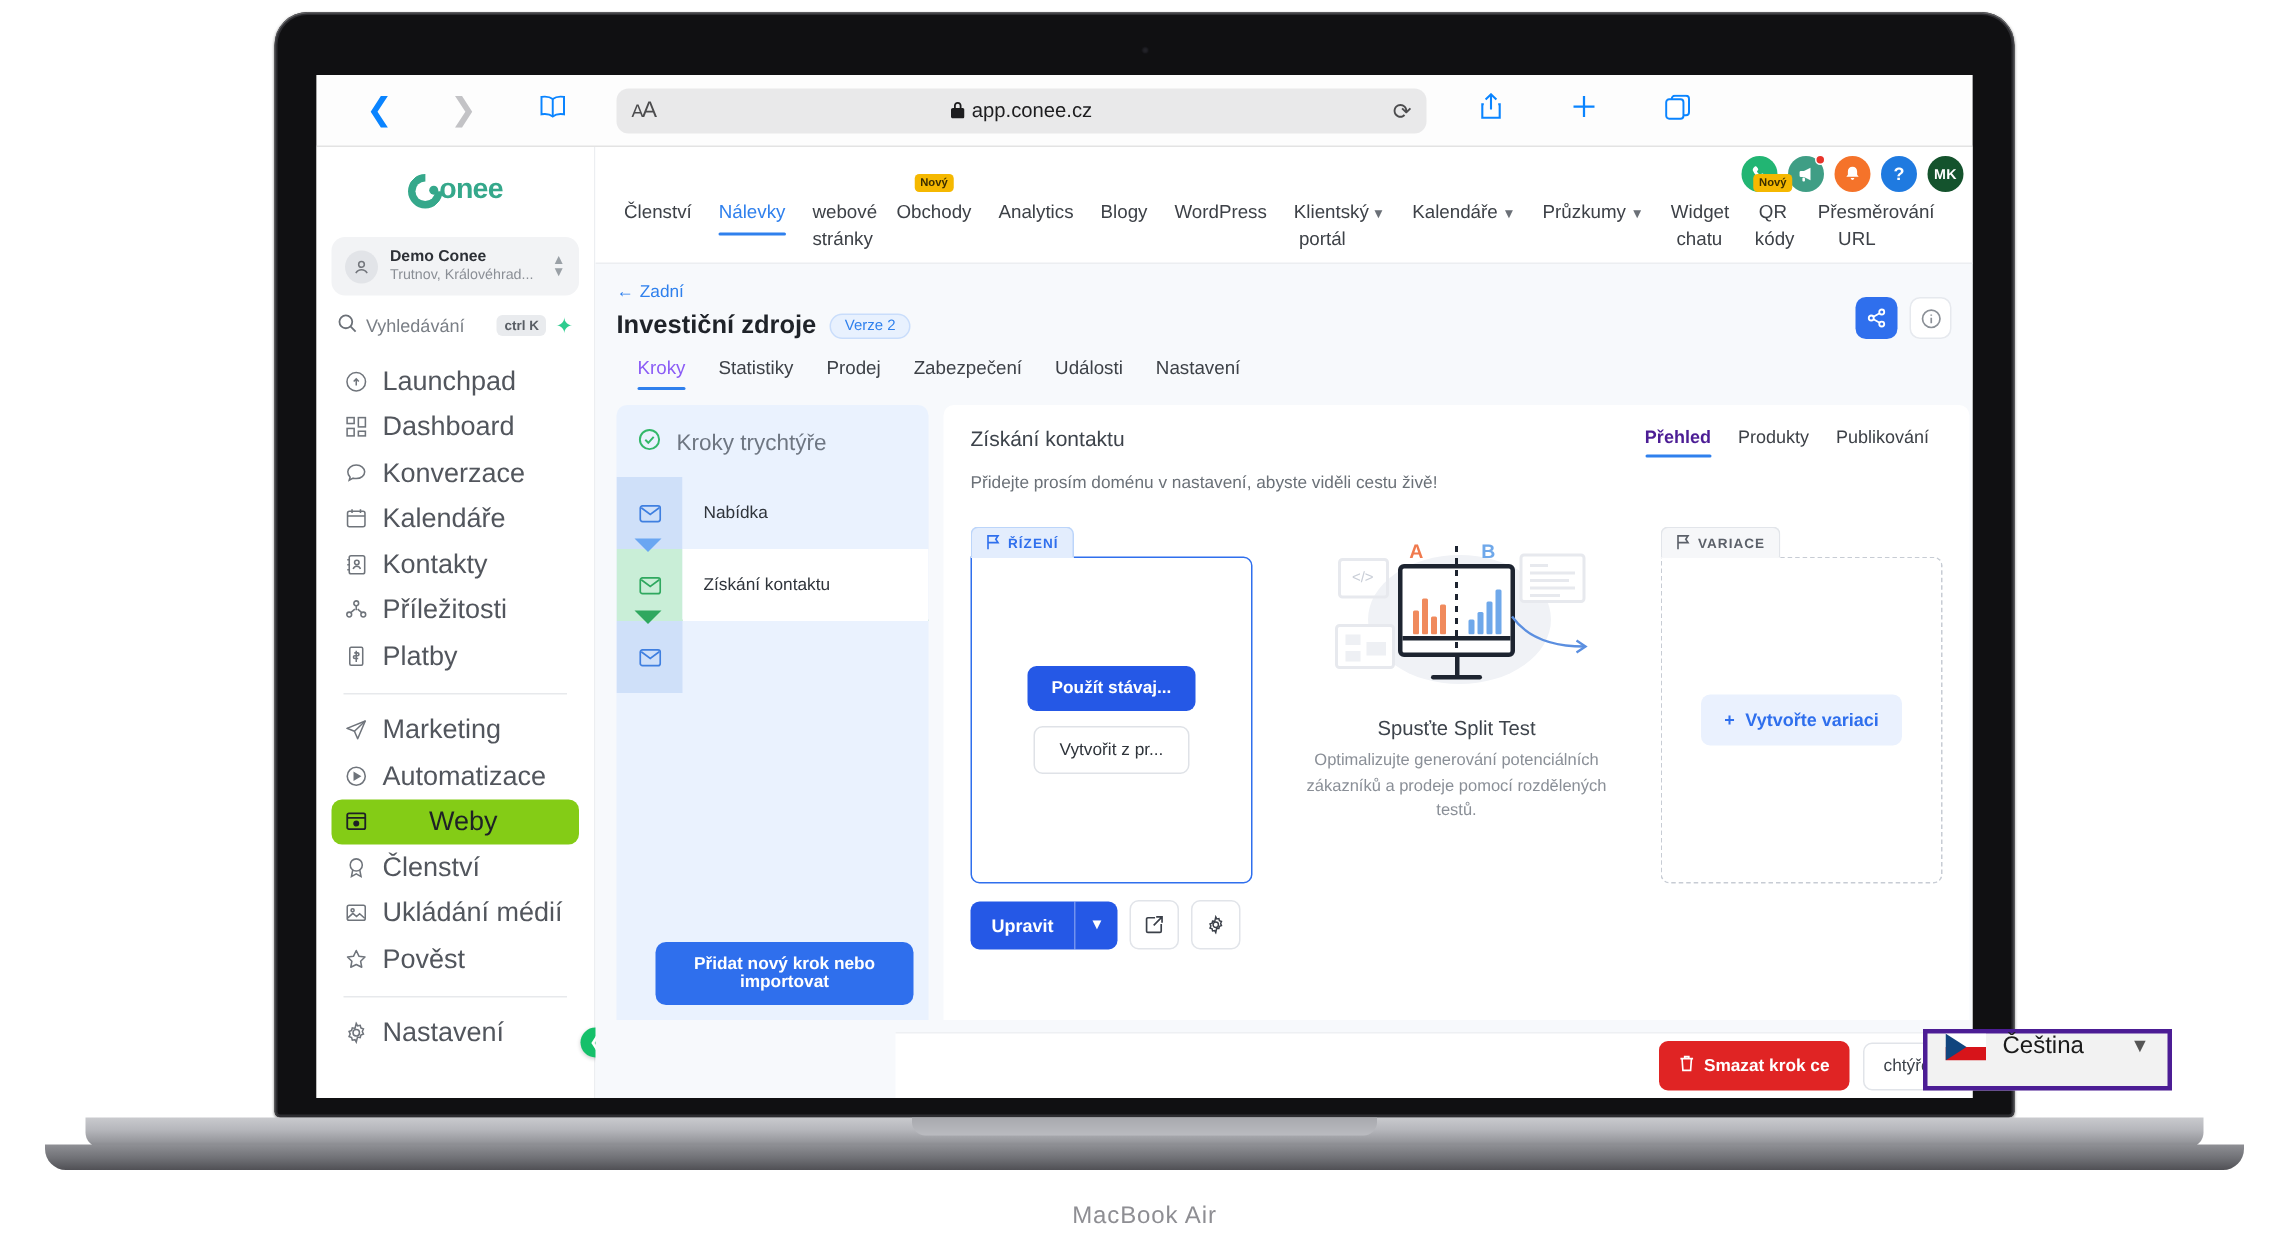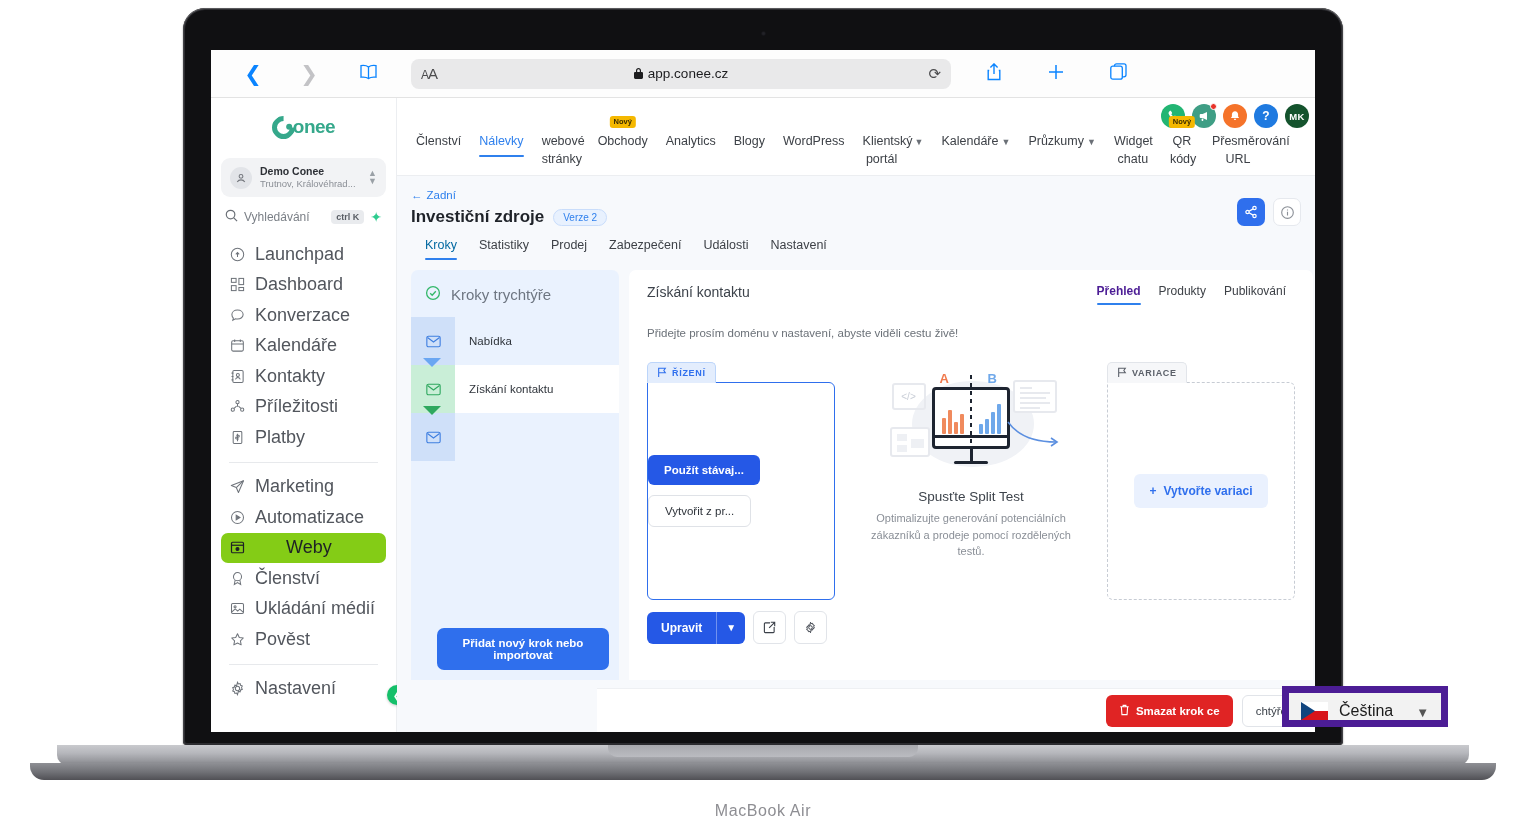--- a/index.html
+++ b/index.html
@@ -171,21 +171,21 @@
   .page-title { font-size: 17px; font-weight: 600; color: #1f2329; }
   .ver-pill { font-size: 10px; color: #2f80ed; background: #e8f1fe; border: 1px solid #c9ddfb; border-radius: 11px; padding: 2px 9px; }
   .head-actions { position: absolute; right: 14px; top: 22px; display: flex; gap: 8px; }
   .sq-btn { width: 28px; height: 28px; border-radius: 7px; display: flex; align-items: center; justify-content: center; }
   .sq-blue { background: #2f6fed; color: #fff; }
   .sq-white { background: #fff; color: #8b9097; border: 1px solid #e6e9ee; }
 
   .subtabs { display: flex; gap: 0; padding: 0 14px; margin-top: 9px; }
   .subtab { position: relative; font-size: 12.5px; color: #3d4147; padding: 2px 11px 8px 11px; cursor: pointer; }
   .subtab:first-child { padding-left: 0; }
-  .subtab.active { color: #0369a1; font-weight: 500; }
+  .subtab.active { color: #8b5cf6; font-weight: 500; }
   .subtab.active::after { content: ""; position: absolute; left: 0; right: 11px; bottom: 0; height: 2px; background: #2f80ed; border-radius: 2px; }
 
   
   .content { display: flex; gap: 0; padding: 10px 2px 0 14px; height: 420px; }
 
   .steps-panel {
     width: 208px; flex: 0 0 208px; background: #eaf2fe; border-radius: 7px 7px 0 0;
     position: relative; overflow: hidden; height: 100%;
   }
   .steps-head { display: flex; align-items: center; gap: 10px; padding: 15px 14px 13px 14px; }
@@ -214,34 +214,34 @@
   .detail {
     flex: 1; background: #fff; border-radius: 7px 7px 0 0; margin-left: 10px;
     padding: 14px 18px 0 18px; position: relative; height: 100%;
   }
   .detail-top { display: flex; align-items: flex-start; justify-content: space-between; }
   .detail-title { font-size: 14px; color: #3d434b; }
   .detail-tabs { display: flex; gap: 0; }
   .dtab { position: relative; font-size: 12px; color: #3d4147; padding: 0 9px 7px 9px; cursor: pointer; }
   .dtab.active { color: #4c1d95; font-weight: 600; }
   .dtab.active::after { content: ""; position: absolute; left: 9px; right: 9px; bottom: 0; height: 2px; background: #2f80ed; border-radius: 2px; }
-  .hint { font-size: 11.5px; color: #6b7178; margin-top: 22px; }
+  .hint { font-size: 11.5px; color: #6b7178; margin-top: 11px; }
 
   .cols { display: flex; gap: 0; margin-top: 22px; }
   .col-control { width: 188px; flex: 0 0 188px; }
   .flagtab {
     display: inline-flex; align-items: center; gap: 5px;
     font-size: 9px; letter-spacing: .7px; font-weight: 700; padding: 4px 9px;
     border-radius: 5px 5px 0 0; position: relative; top: 1px;
   }
   .flagtab.blue { background: #e3edfd; color: #2f6fed; border: 1px solid #bcd5fa; border-bottom-color: #e3edfd; }
   .flagtab.grey { background: #f6f7f9; color: #5b6069; border: 1px solid #e2e5ea; border-bottom-color: #f6f7f9; }
   .preview-box {
     height: 218px; border: 1px solid #2f6fed; border-radius: 0 6px 6px 6px;
-    display: flex; flex-direction: column; align-items: flex-start; justify-content: center; gap: 10px;
+    display: flex; flex-direction: column; align-items: center; justify-content: center; gap: 10px;
   }
   .btn-primary { background: #2558e6; color: #fff; border: none; border-radius: 6px; padding: 9px 16px; font-size: 11.5px; font-weight: 700; font-family: inherit; min-width: 102px; }
   .btn-outline { background: #fff; color: #2f343b; border: 1px solid #dfe2e7; border-radius: 6px; padding: 9px 16px; font-size: 11.5px; font-family: inherit; min-width: 102px; }
 
   .ctrl-actions { display: flex; align-items: center; gap: 8px; margin-top: 11px; }
   .split-btn { display: flex; align-items: stretch; background: #2558e6; border-radius: 6px; overflow: hidden; }
   .split-main { color: #fff; font-size: 12px; font-weight: 700; padding: 9px 14px; }
   .split-div { width: 1px; background: rgba(255,255,255,.35); }
   .split-chev { color: #fff; font-size: 10px; padding: 9px 9px; display: flex; align-items: center; }
   .icon-btn { width: 33px; height: 33px; border: 1px solid #e1e4e9; border-radius: 6px; background: #fff; display: flex; align-items: center; justify-content: center; color: #3b4049; font-size: 13px; }
@@ -273,22 +273,22 @@
   }
   .btn-createvar { background: #eaf1fe; color: #2f6fed; border: none; border-radius: 6px; padding: 10px 16px; font-size: 12px; font-weight: 600; font-family: inherit; display: inline-flex; align-items: center; gap: 7px; }
 
   
   .bottombar { position: absolute; left: 200px; right: 0; bottom: 0; height: 44px; background: #fff; border-top: 1px solid #eef0f3; display: flex; align-items: center; justify-content: flex-end; gap: 9px; padding: 0 14px; }
   .btn-danger { background: #e02424; color: #fff; border: none; border-radius: 6px; padding: 9px 13px; font-size: 11.5px; font-weight: 700; font-family: inherit; display: inline-flex; align-items: center; gap: 6px; }
   .btn-ghost { background: #fff; color: #3d434b; border: 1px solid #e1e4e9; border-radius: 6px; padding: 9px 13px; font-size: 11.5px; font-family: inherit; white-space: nowrap; }
 
   .lang-widget {
     position: absolute; right: 78px; bottom: 17px; width: 166px; height: 41px;
-    background: #f2f2f2; border: 7px solid #4c1d95;
-    display: flex; align-items: flex-end; gap: 11px; padding: 0 12px; z-index: 40;
+    background: #f2f2f2; border: 3px solid #4c1d95;
+    display: flex; align-items: flex-start; gap: 11px; padding: 0 12px; z-index: 40;
   }
   .cz-flag { width: 27px; height: 18px; position: relative; overflow: hidden; flex: 0 0 auto; }
   .cz-top { position: absolute; left: 0; top: 0; width: 100%; height: 50%; background: #fff; }
   .cz-bot { position: absolute; left: 0; bottom: 0; width: 100%; height: 50%; background: #d7141a; }
   .cz-tri { position: absolute; left: 0; top: 0; width: 0; height: 0; border-top: 9px solid transparent; border-bottom: 9px solid transparent; border-left: 14px solid #11457e; }
   .lang-name { flex: 1; font-size: 16px; color: #1b1b1b; }
   .lang-chev { color: #555; font-size: 13px; }
 </style>
 </head>
 <body>

